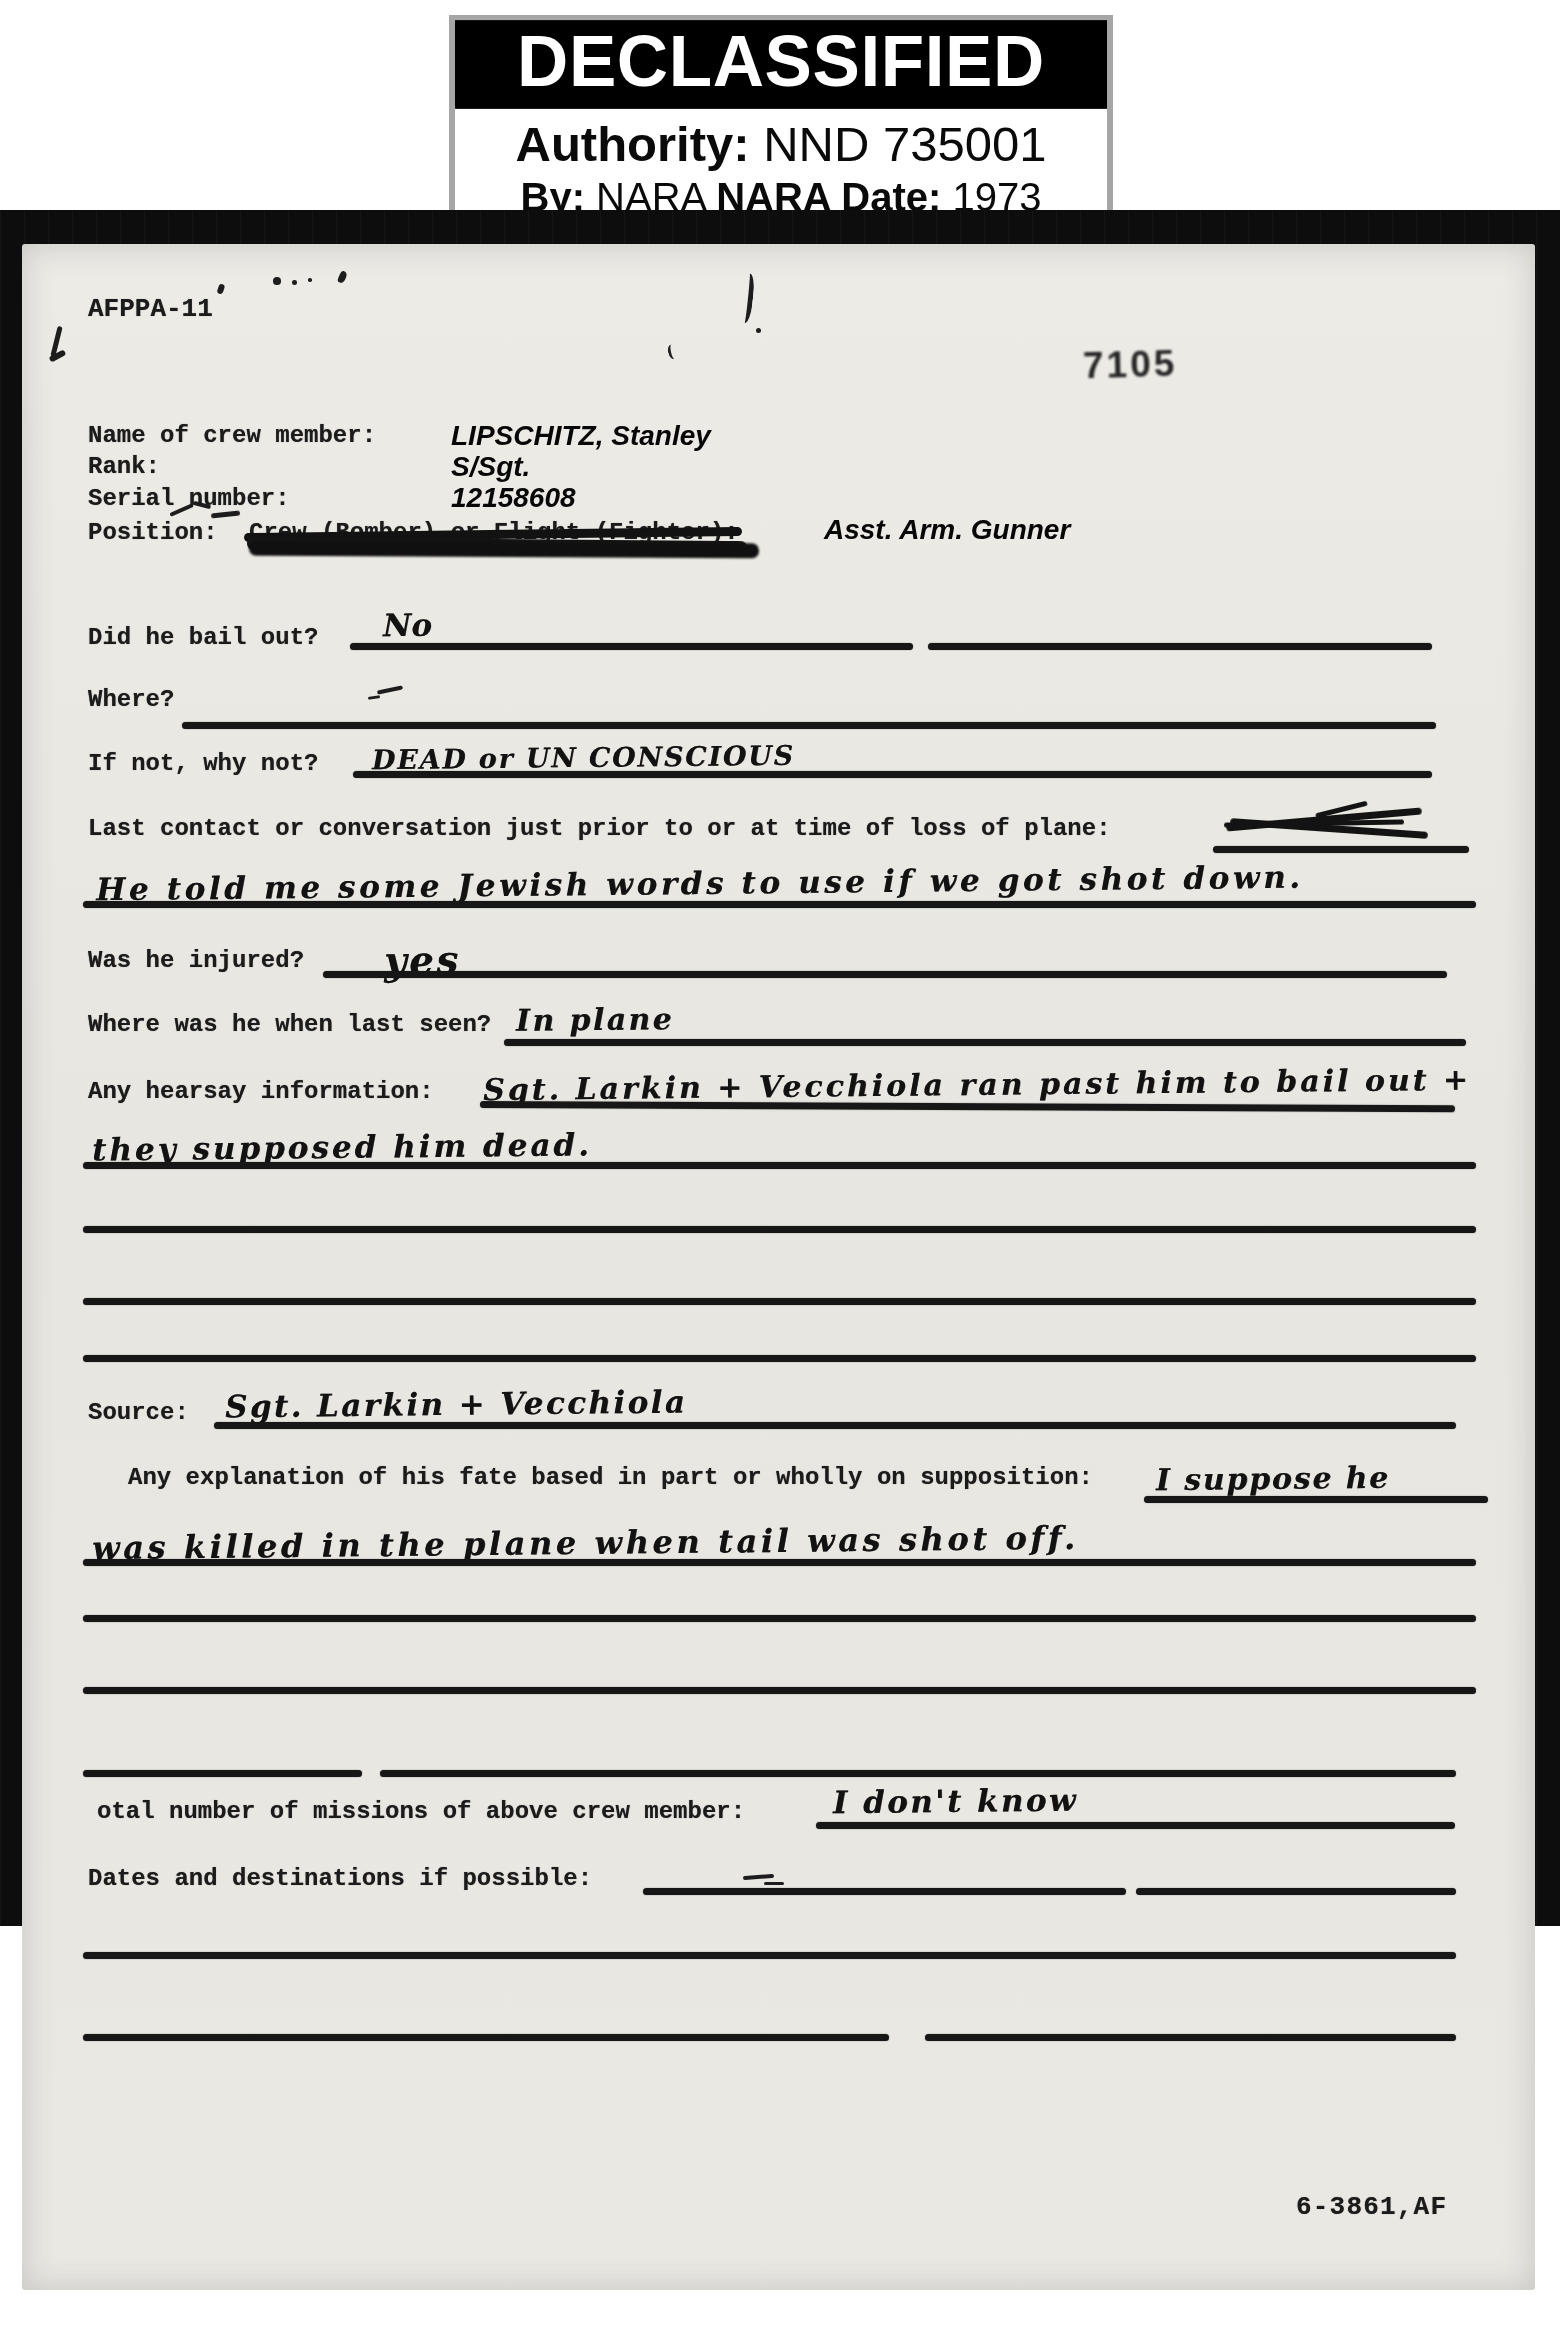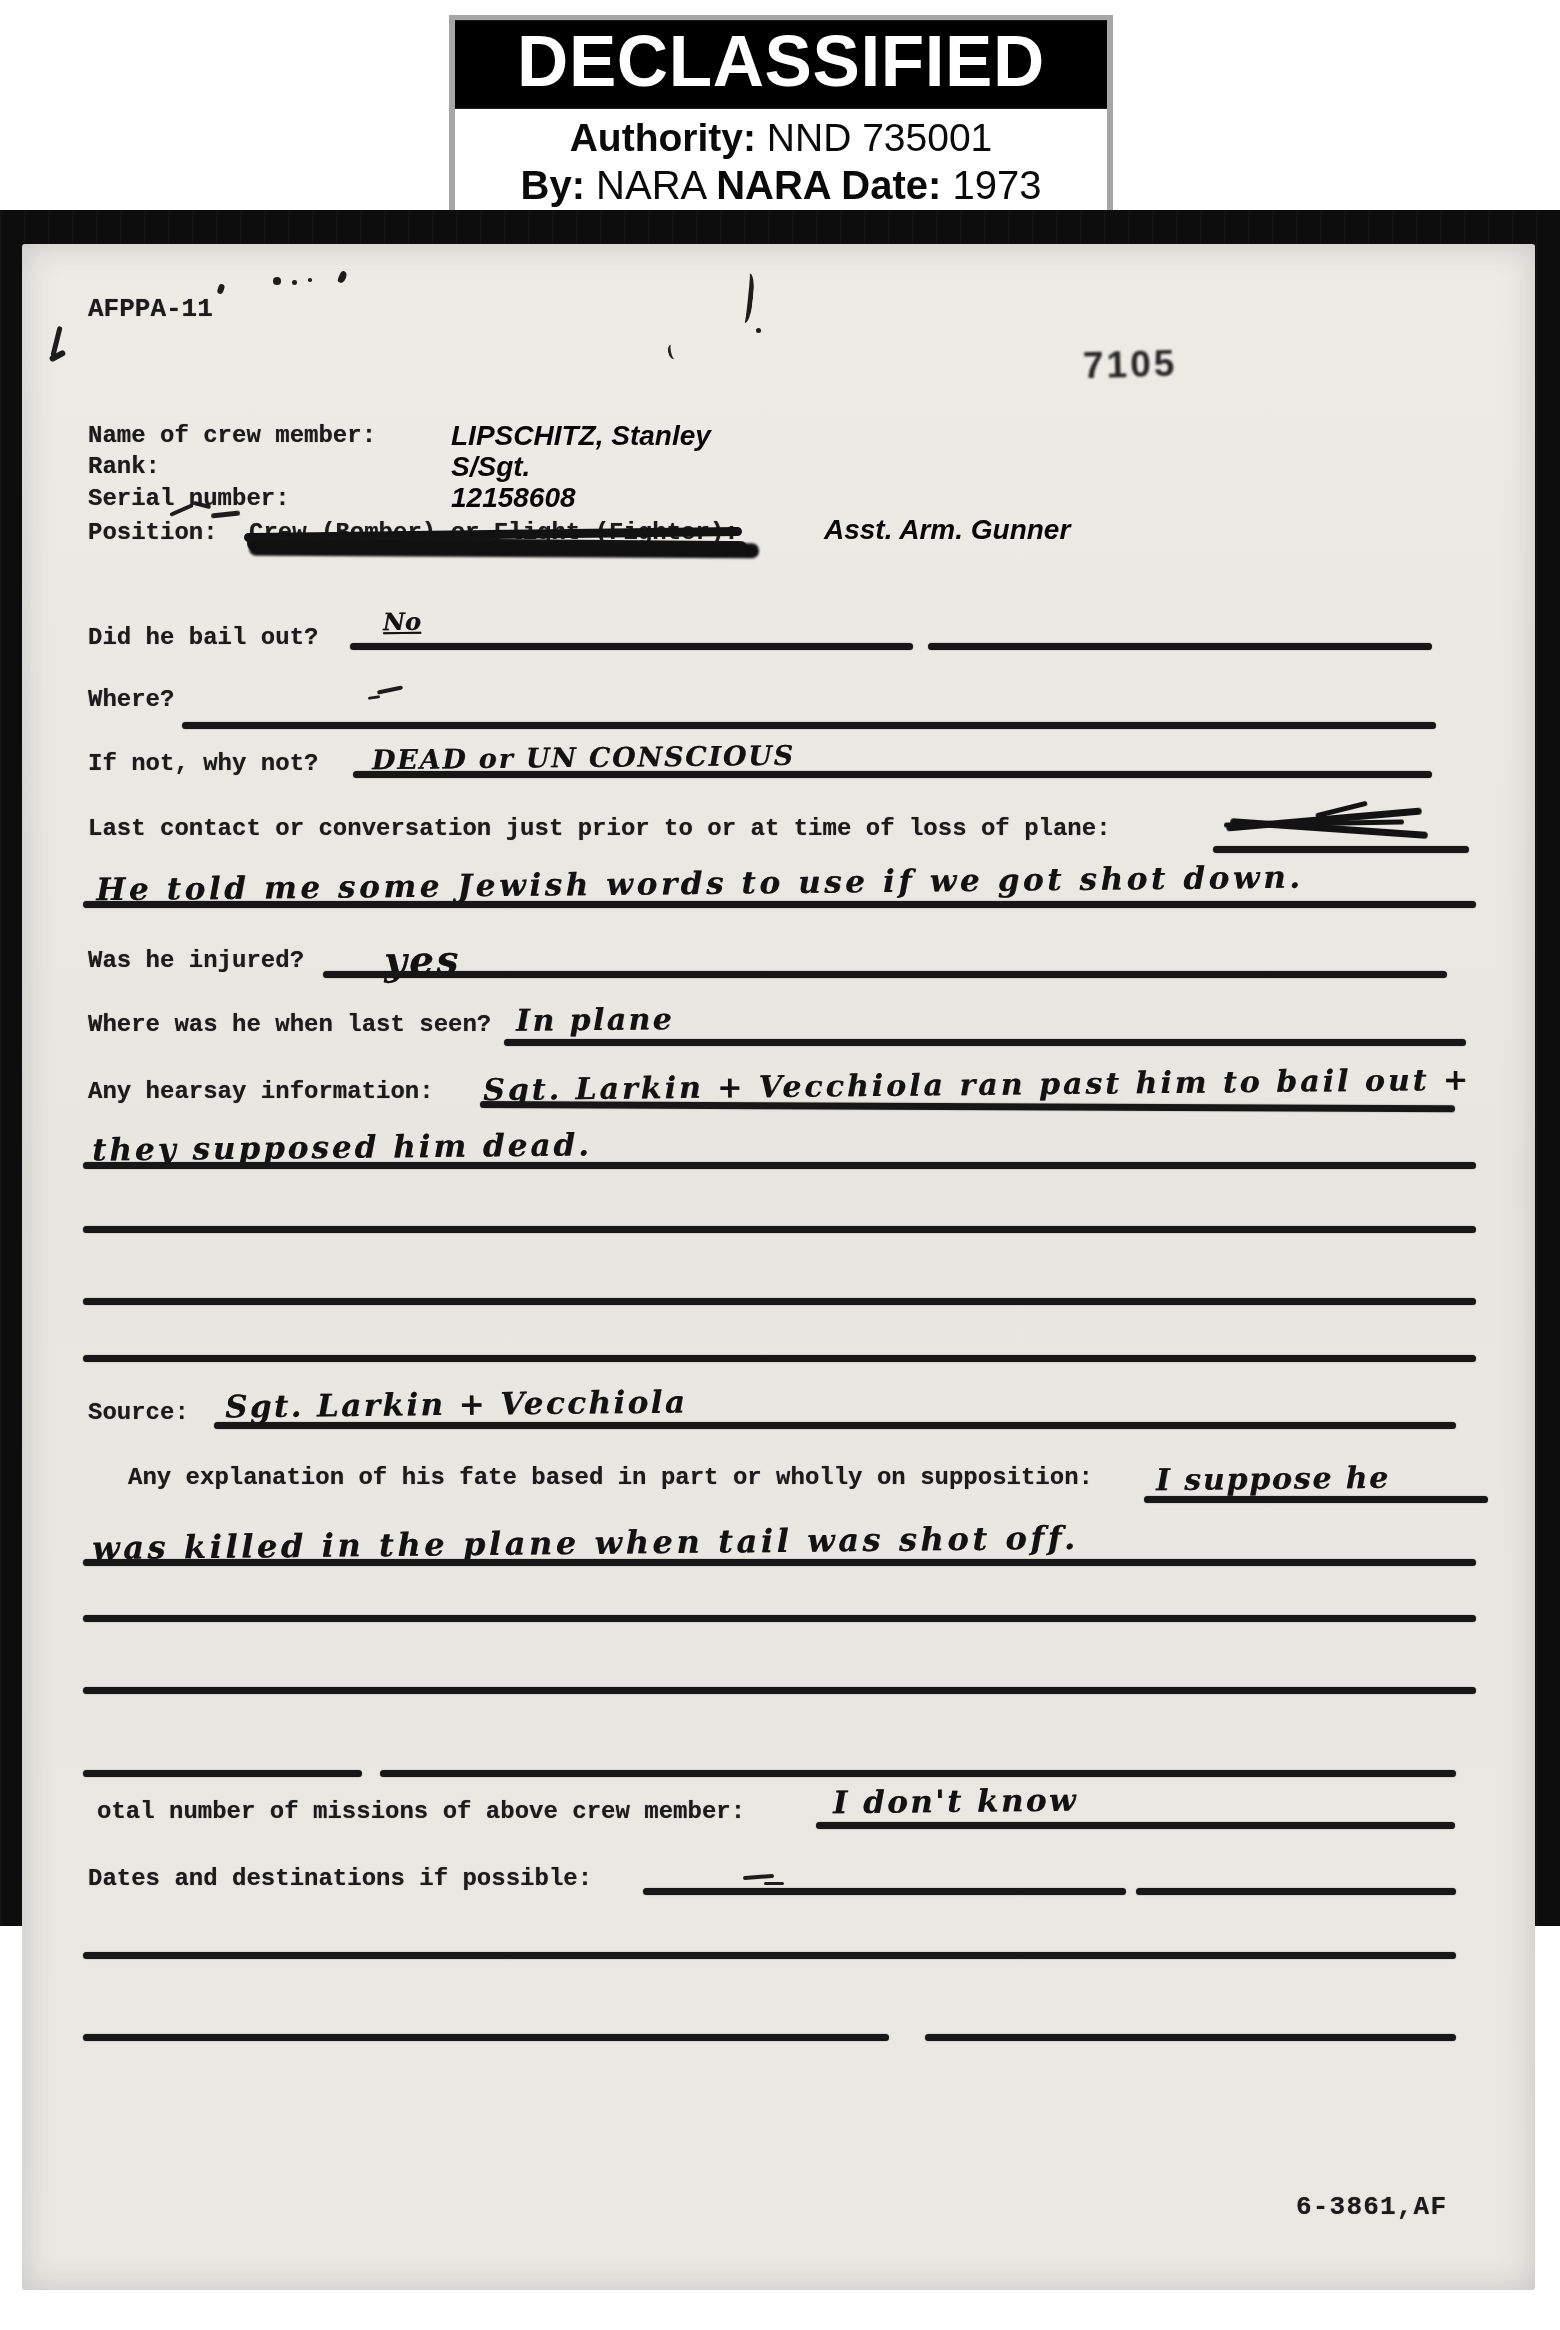--- a/index.html
+++ b/index.html
@@ -5,21 +5,21 @@
   html,body{margin:0;padding:0;background:#ffffff;}
   body{width:1561px;height:2330px;position:relative;overflow:hidden;
        font-family:"Liberation Sans","DejaVu Sans",sans-serif;}
 
   
   .stamp{position:absolute;left:449px;top:15px;width:652px;
          border:6px solid #a6a6a6;background:#ffffff;text-align:center;}
   .stamp-header{background:#000;color:#fff;font-weight:700;font-size:71px;
                 letter-spacing:0.6px;line-height:1.02;padding:4.7px 0 9.5px 0;
                 transform:scaleY(1.02);}
-  .stamp-line{font-size:39px;color:#0a0a0a;margin:8.3px 0 3.6px 0;letter-spacing:0px;}
+  .stamp-line{font-size:49px;color:#0a0a0a;margin:8.3px 0 3.6px 0;letter-spacing:0px;}
   .stamp-line.last{margin:3.6px 0 12px 0;font-size:40px;}
   .b{font-weight:700;}
 
   
   .scan{position:absolute;left:0;top:210px;width:1561px;height:1716px;background:#0d0d0d;
         background-image:repeating-linear-gradient(90deg,rgba(255,255,255,.035) 0 1.2px,transparent 1.2px 24px);}
   .page{position:absolute;left:22px;top:34px;width:1513px;height:2046px;
         background:linear-gradient(180deg,#edebe6 0%,#e8e6e1 45%,#eae8e3 100%);
         border-radius:3px;box-shadow:inset 0 0 33px rgba(70,70,70,.22);}
 
@@ -99,21 +99,21 @@
 
   <div class="lbl" style="left:66px;top:241px;">Serial number:</div>
   <div class="entry" style="left:429px;top:238px;">12158608</div>
 
   <div class="lbl" style="left:66px;top:275px;">Position:</div>
   <div class="lbl" style="left:227px;top:275px;"><span class="struck">Crew (Bomber) or Flight (Fighter):</span></div>
   <div class="smudge" style="left:227px;top:298px;width:510px;height:15.4px;transform:rotate(0.3deg);"></div>
   <div class="entry" style="left:802px;top:270px;">Asst. Arm. Gunner</div>
 
   <div class="lbl" style="left:66px;top:380px;">Did he bail out?</div>
-  <div class="hw" style="left:361px;top:363px;font-size:24px;text-decoration:underline;">No</div>
+  <div class="hw" style="left:361px;top:363px;font-size:31px;">No</div>
   <div class="line" style="left:328px;top:399px;width:563px;"></div>
   <div class="line" style="left:906px;top:399px;width:504px;"></div>
 
   <div class="lbl" style="left:66px;top:442px;">Where?</div>
   <div class="line" style="left:160px;top:478px;width:1254px;"></div>
 
   <div class="lbl" style="left:66px;top:506px;">If not, why not?</div>
   <div class="hw" style="left:350px;top:498px;font-size:27px;letter-spacing:1.8px;">DEAD or UN CONSCIOUS</div>
   <div class="line" style="left:331px;top:527px;width:1079px;"></div>
 

